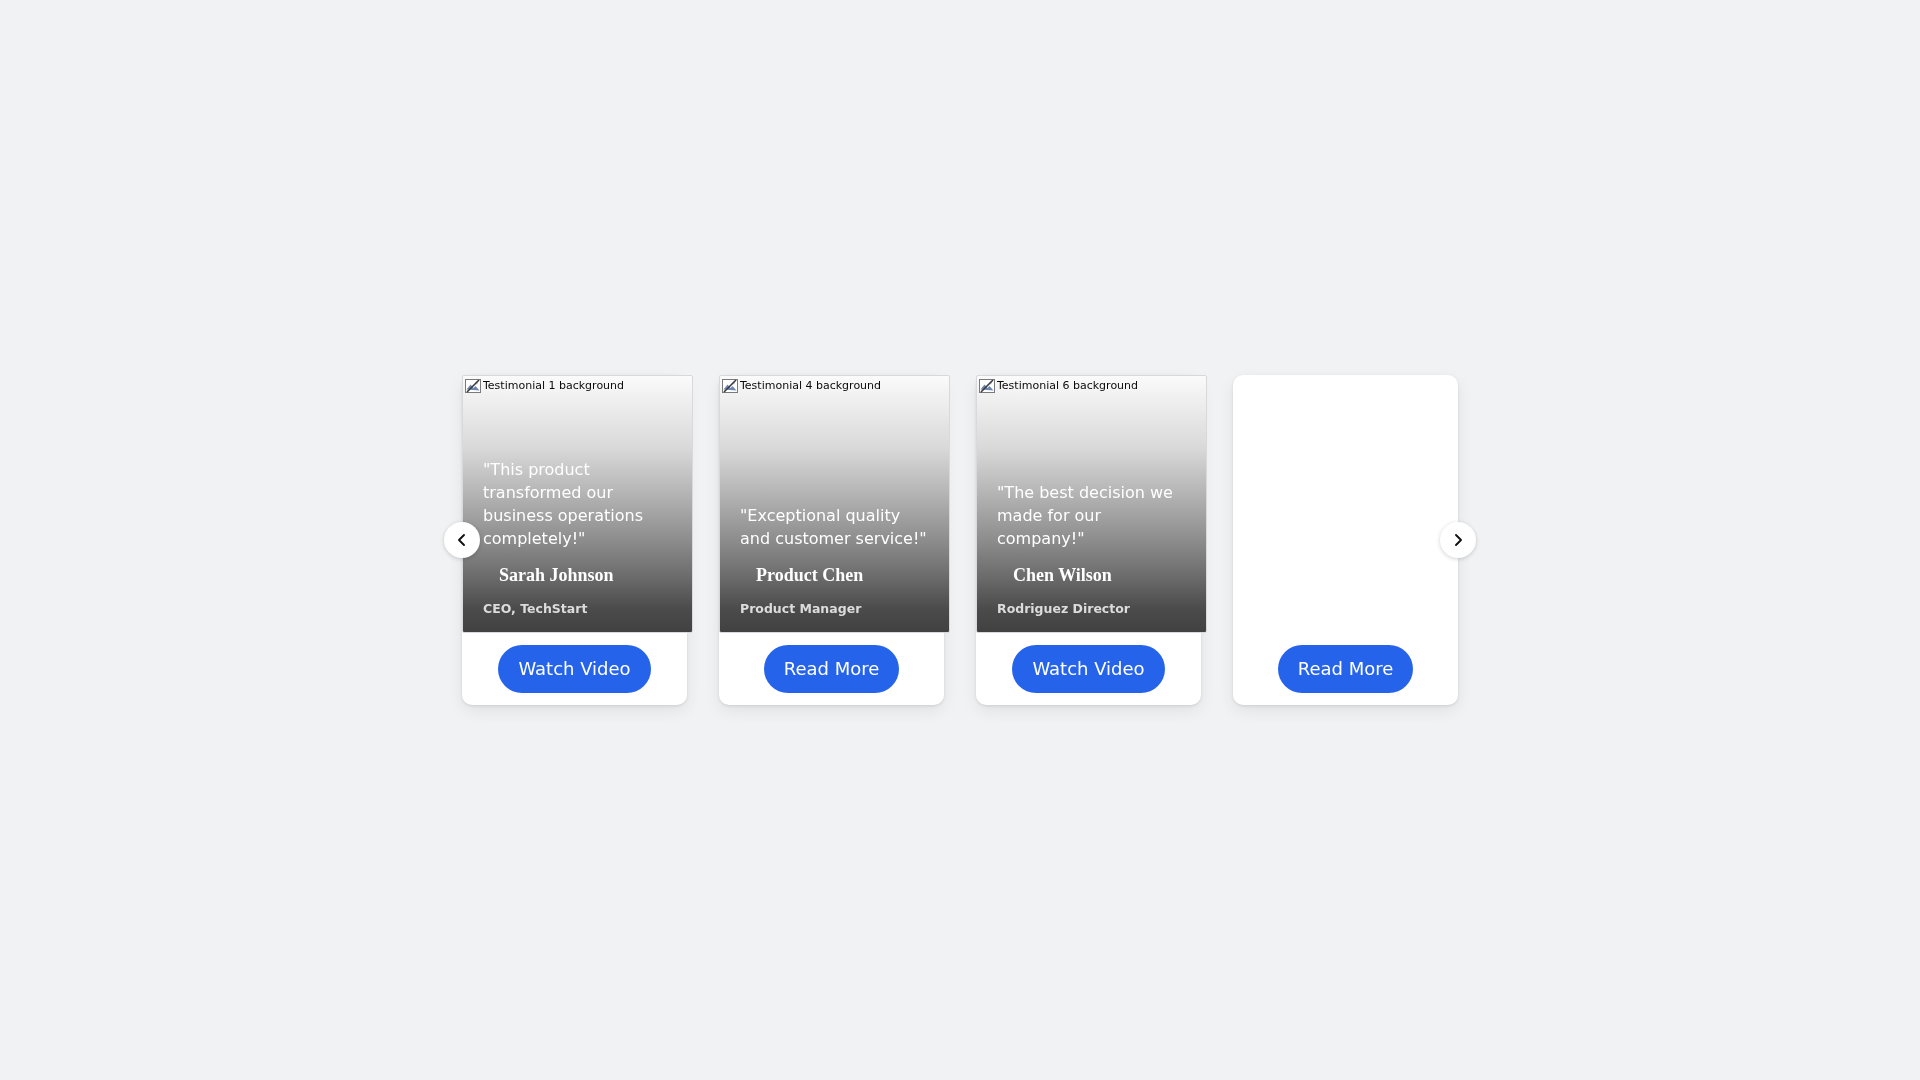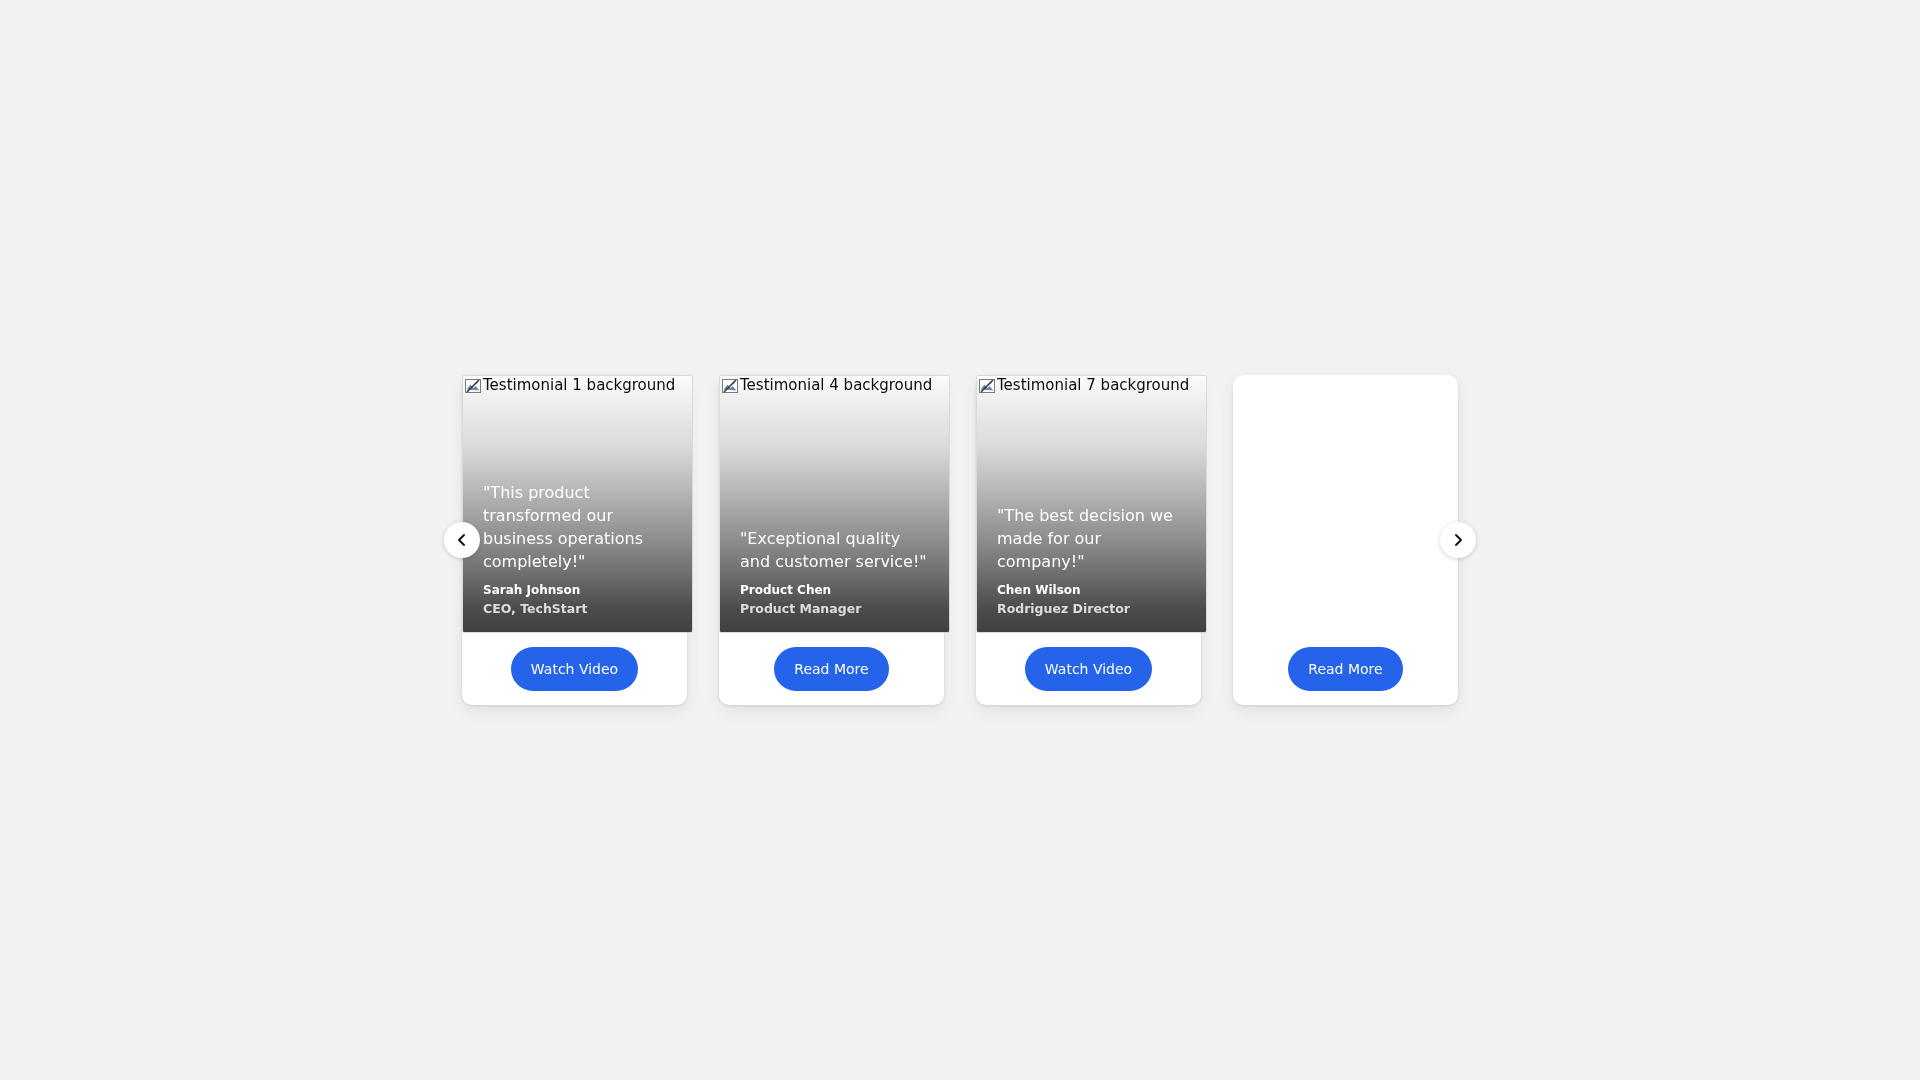--- a/index.html
+++ b/index.html
@@ -82,21 +82,21 @@
 
   .broken-img-glyph {
     width: 17px;
     height: 16px;
     flex: 0 0 17px;
     position: relative;
   }
   .broken-img-glyph svg { display: block; }
 
   .alt-text {
-    font-size: 15px;
+    font-size: 11px;
     line-height: 17px;
     color: #0b0b0b;
     font-family: "DejaVu Sans", "Liberation Sans", sans-serif;
   }
 
   
   .media-body {
     position: absolute;
     left: 20px;
     right: 14px;
@@ -105,25 +105,26 @@
 
   .quote {
     font-size: 16px;
     line-height: 23px;
     color: #ffffff;
     margin: 0 0 8px 0;
     font-weight: 400;
   }
 
   .author {
-    font-size: 12px;
+    font-size: 18px;
     line-height: 18px;
     color: #ffffff;
     font-weight: 700;
-    margin: 0;
+    margin: 16px;
+    font-family: Liberation Serif, serif;
   }
 
   .role {
     font-size: 12.5px;
     line-height: 18px;
     color: #dcdcdc;
     font-weight: 700;
     margin: 1px 0 0 0;
   }
 
@@ -137,21 +138,21 @@
     display: flex;
     align-items: center;
     justify-content: center;
   }
 
   .cta {
     border: none;
     outline: none;
     background: #2563eb;
     color: #ffffff;
-    font-size: 14px;
+    font-size: 18px;
     line-height: 1;
     font-family: "DejaVu Sans", "Liberation Sans", sans-serif;
     padding: 15px 20px;
     border-radius: 999px;
     cursor: pointer;
     white-space: nowrap;
   }
 
   
   .nav {
@@ -235,21 +236,21 @@
         <div class="media">
           <div class="alt-row">
             <span class="broken-img-glyph">
               <svg width="17" height="16" viewBox="0 0 17 16" xmlns="http://www.w3.org/2000/svg">
                 <rect x="0.5" y="1.5" width="15" height="13" fill="#ffffff" stroke="#7a7a7a"></rect>
                 <path d="M1.5 11.5 L5.5 6.5 L8.5 10 L10.5 8 L14.5 12.5 Z" fill="#6f86b5"></path>
                 <circle cx="11.5" cy="5" r="1.6" fill="#c9d4ea"></circle>
                 <path d="M2 14 L14 2" stroke="#3b3b3b" stroke-width="1.6" fill="none"></path>
               </svg>
             </span>
-            <span class="alt-text">Testimonial 7 background</span>
+            <span class="alt-text">Testimonial 6 background</span>
           </div>
           <div class="media-body">
             <p class="quote">"The best decision we made for our company!"</p>
             <p class="author">Chen Wilson</p>
             <p class="role">Rodriguez Director</p>
           </div>
         </div>
         <div class="card-footer">
           <button class="cta">Watch Video</button>
         </div>

